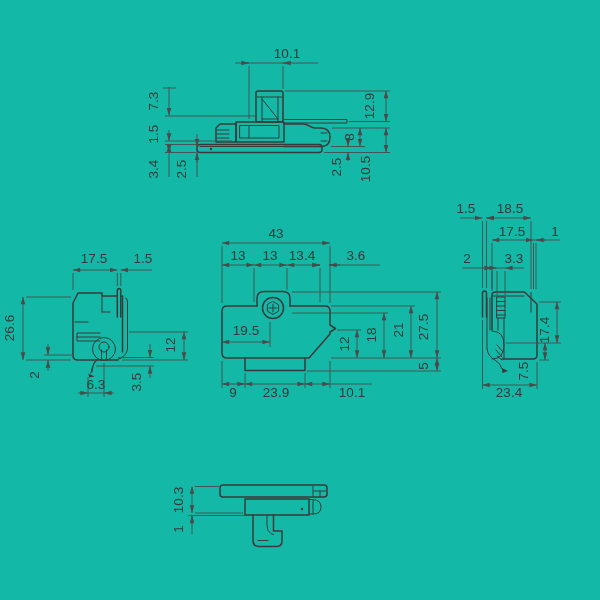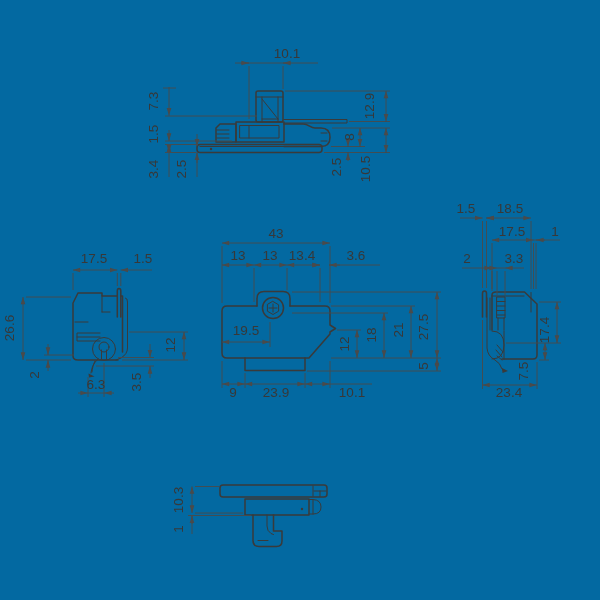--- a/index.html
+++ b/index.html
@@ -1,16 +1,16 @@
 <!DOCTYPE html>
 <html><head>
 <meta charset="utf-8">
 <style>
   html,body{margin:0;padding:0;background:#fff;}
-  .stage{width:600px;height:600px;position:relative;background:#0369a1;overflow:hidden;}
+  .stage{width:600px;height:600px;position:relative;background:#14b8a6;overflow:hidden;}
   svg{display:block;}
   .pl{fill:none;stroke:#3a3a3a;stroke-width:1.5;stroke-linejoin:round;stroke-linecap:round;}
   .pd{fill:none;stroke:#3a3a3a;stroke-width:1;stroke-linejoin:round;stroke-linecap:round;}
   .dl{fill:none;stroke:#4a4a4a;stroke-width:0.9;stroke-linecap:butt;}
   .fill{fill:#3a3a3a;stroke:none;}
   text.dim{font-family:"Liberation Sans","DejaVu Sans",sans-serif;font-size:13.5px;fill:#383838;}
 </style>
 </head>
 <body>
 

